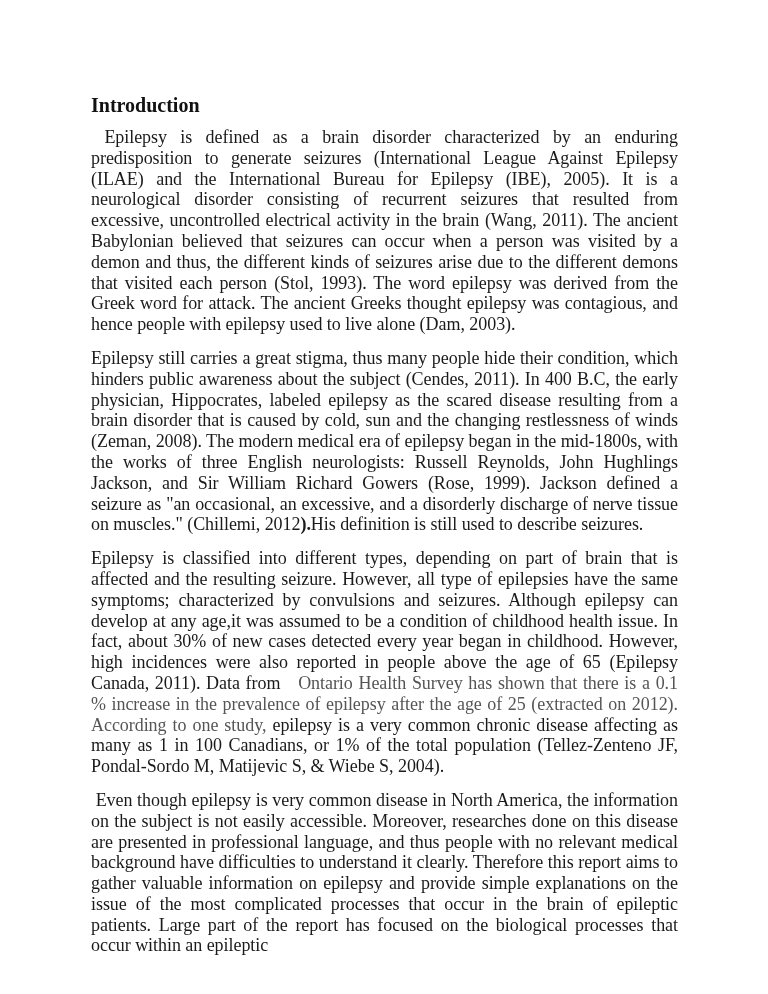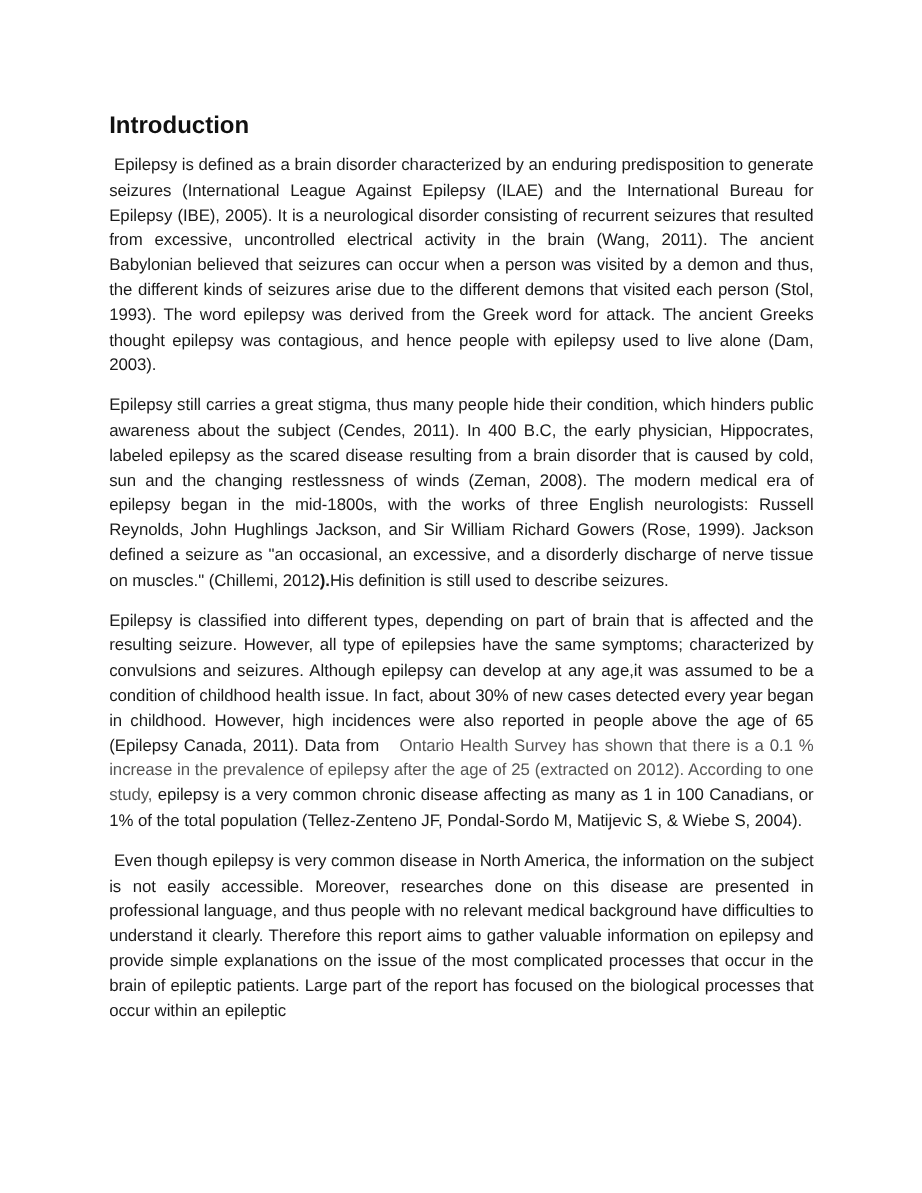--- a/index.html
+++ b/index.html
@@ -11,32 +11,32 @@
       width: 768px;
       height: 994px;
       position: relative;
       overflow: hidden;
     }
     .page {
       position: absolute;
       left: 91px;
       top: 92px;
       width: 587px;
-      font-family: Liberation Sans, sans-serif;
+      font-family: Liberation Serif, serif;
       color: #1a1a1a;
     }
     .heading {
       font-size: 20px;
       font-weight: bold;
       margin: 0 0 9px 0;
       line-height: 26px;
       color: #111;
     }
     .para {
-      font-size: 14px;
+      font-size: 18px;
       line-height: 20.8px;
       text-align: justify;
       margin: 0 0 13px 0;
       letter-spacing: -0.05px;
     }
     .para.indent::before {
       content: "\00a0";
     }
     .grey {
       color: #555555;

